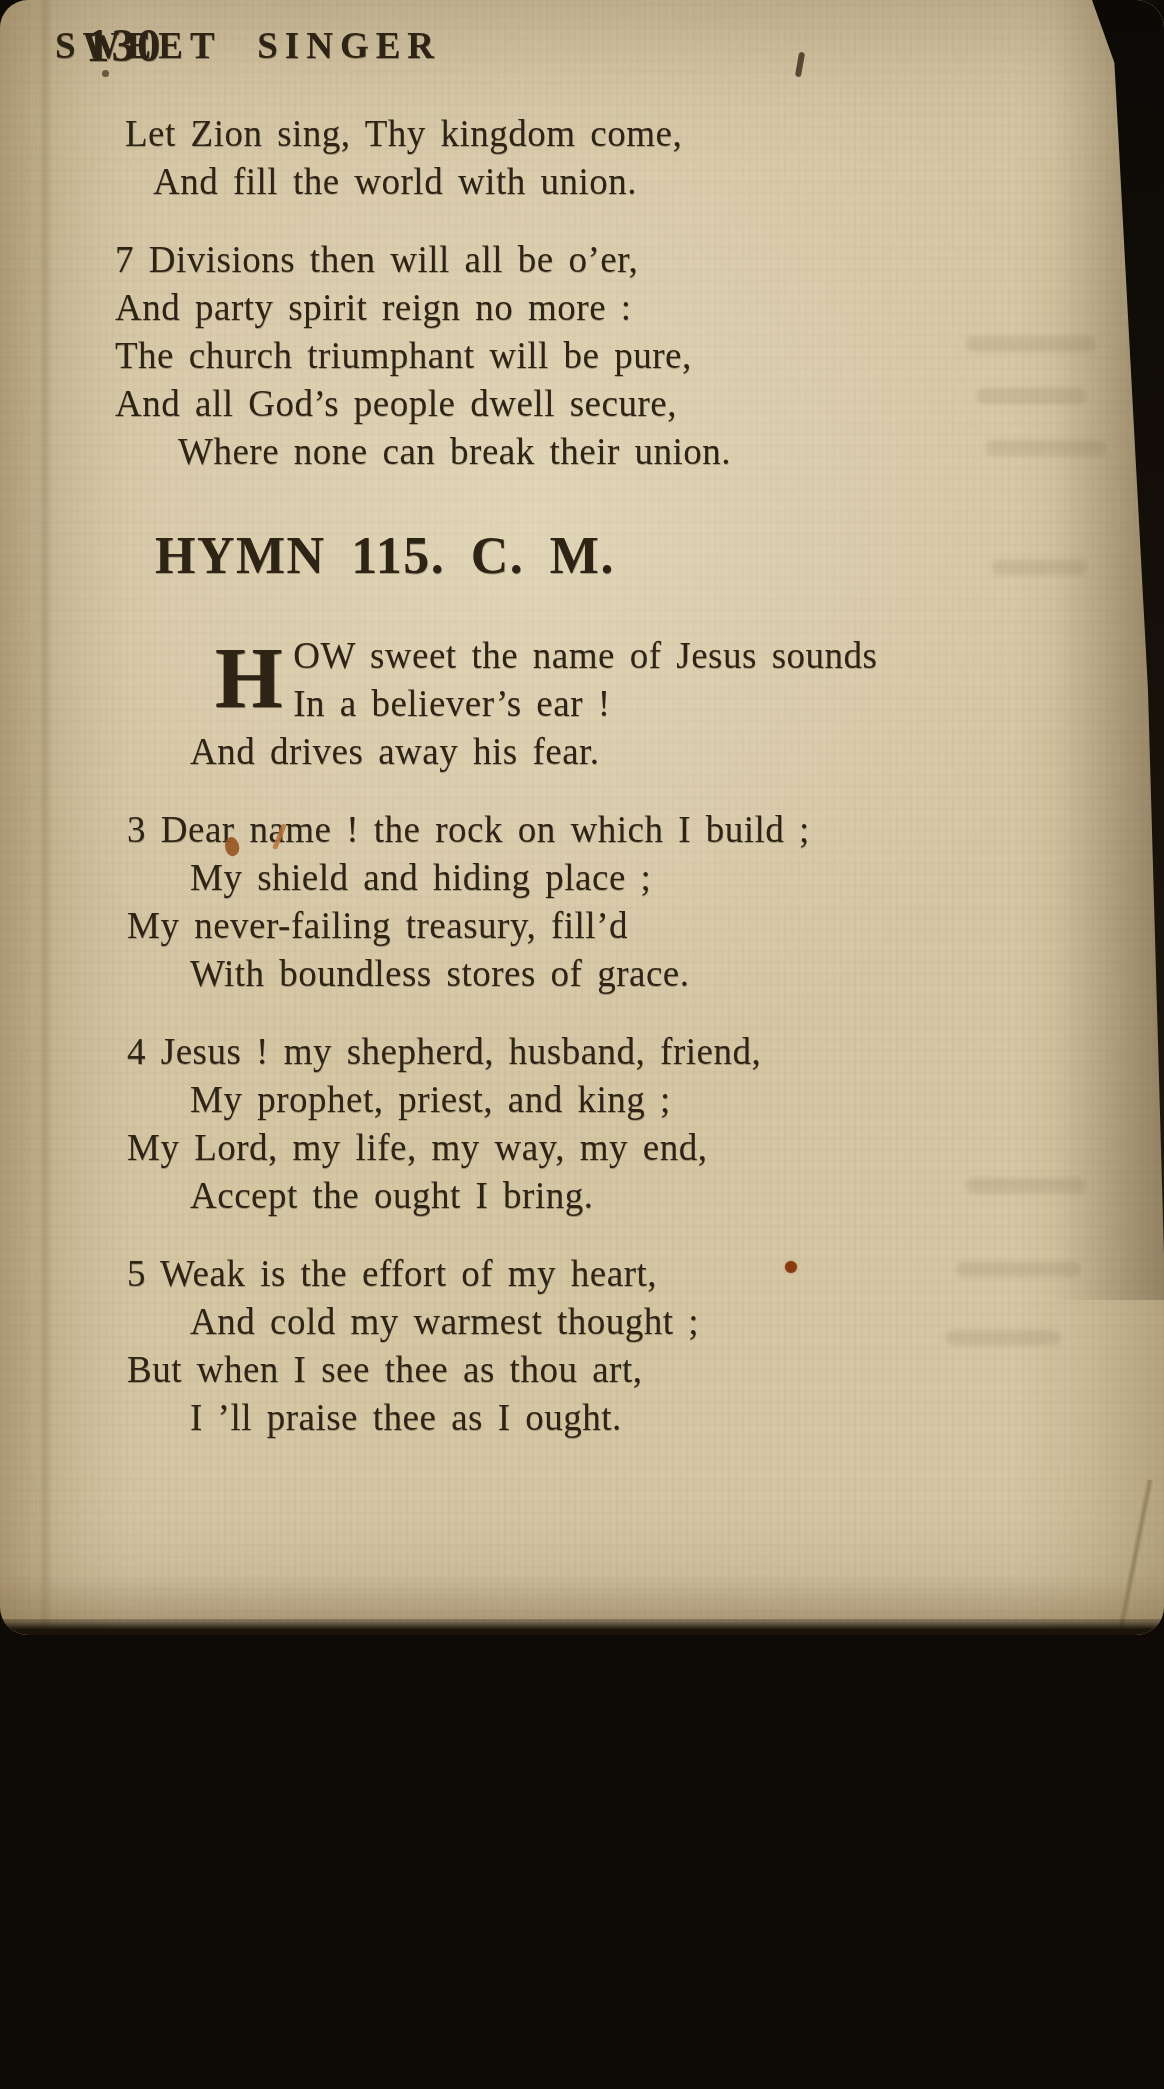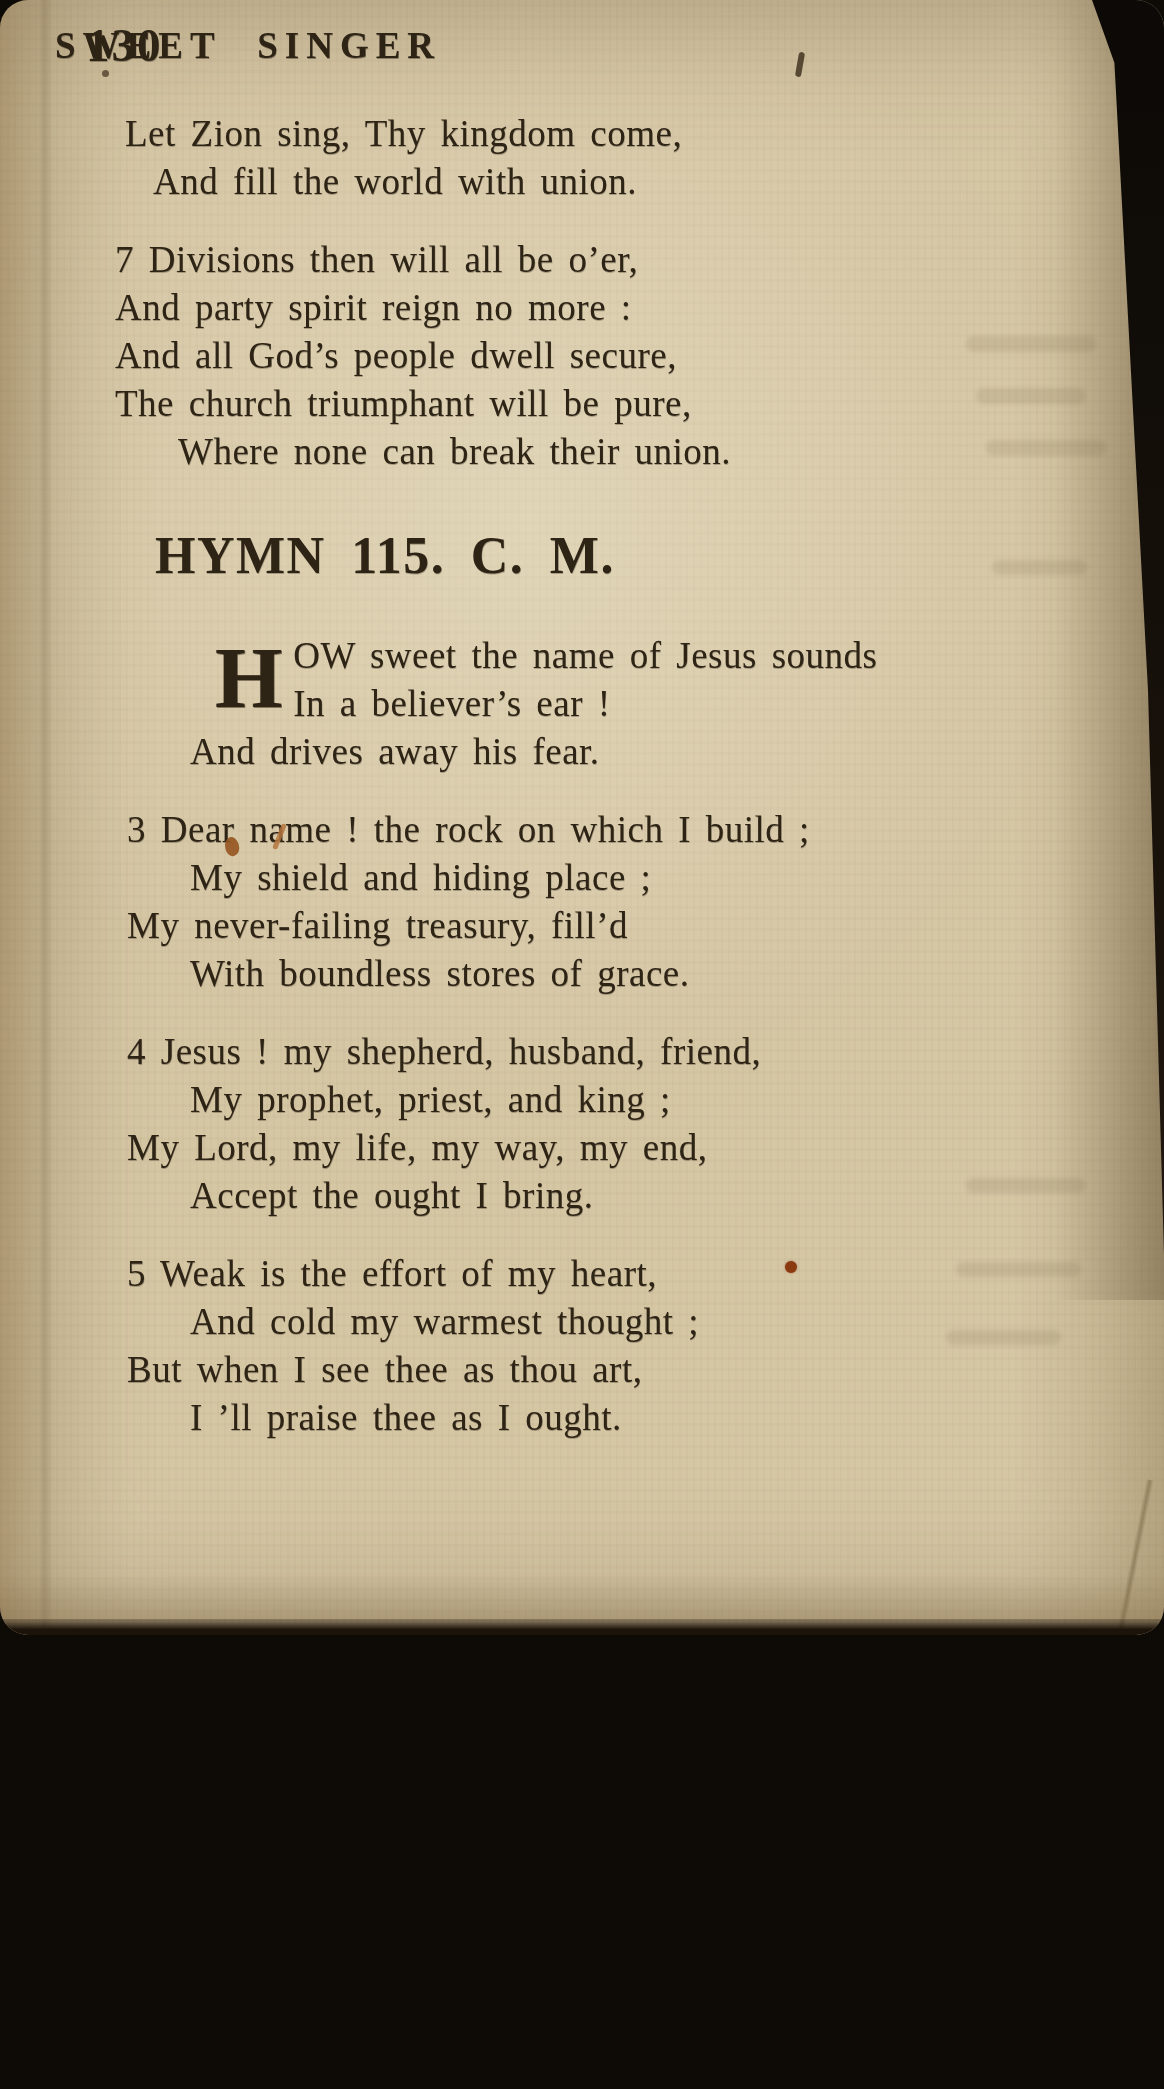--- a/index.html
+++ b/index.html
@@ -103,22 +103,22 @@
   </div>
 
   <div class="text-col">
     <div class="stanza couplet">
         <div class="line">Let Zion sing, Thy kingdom come,</div>
         <div class="line ind2">And fill the world with union.</div>
       </div>
     <div class="stanza">
         <div class="line">7 Divisions then will all be o’er,</div>
         <div class="line">And party spirit reign no more :</div>
+        <div class="line">The church triumphant will be pure,</div>
         <div class="line">And all God’s people dwell secure,</div>
-        <div class="line">The church triumphant will be pure,</div>
         <div class="line ind1">Where none can break their union.</div>
       </div>
 
     <div class="hymn-heading">HYMN 115. C. M.</div>
 
     <div class="stanza hymn-stanza">
         <span class="drop-cap">H</span>
         <div class="line">OW sweet the name of Jesus sounds</div>
         <div class="line ind2">In a believer’s ear !</div>
         <div class="line ind1">And drives away his fear.</div>

